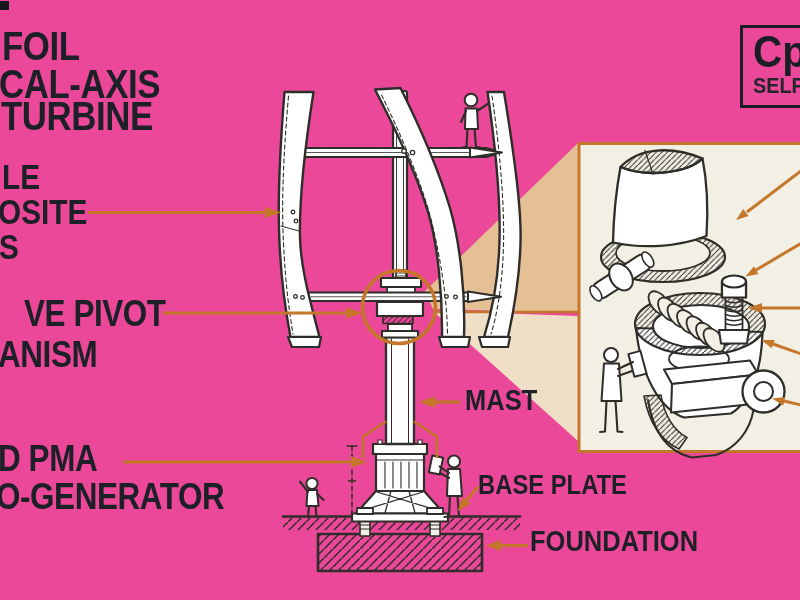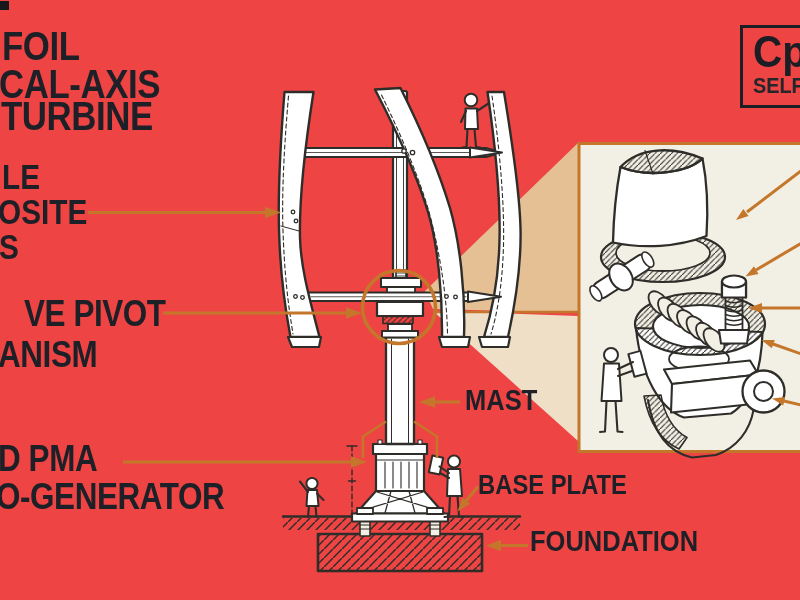--- a/index.html
+++ b/index.html
@@ -1,16 +1,16 @@
 <!DOCTYPE html>
 <html><head>
 <meta charset="utf-8">
 <style>
   html,body{margin:0;padding:0;}
-  .stage{position:relative;width:800px;height:600px;overflow:hidden;background:#ef4444;
+  .stage{position:relative;width:800px;height:600px;overflow:hidden;background:#ec4899;
          font-family:"Liberation Sans",sans-serif;}
   .stage svg{position:absolute;left:0;top:0;}
   .lbl{position:absolute;color:#1d2026;font-weight:700;white-space:nowrap;
        transform:scaleX(0.85);transform-origin:0 50%;line-height:1;}
   .title-line{font-size:41px;letter-spacing:-0.5px;}
   .big{font-size:37px;letter-spacing:-0.5px;}
   .mid{font-size:35px;}
   .tag{font-size:30px;}
   .corner-mark{position:absolute;left:0;top:1px;width:9px;height:9px;background:#16181c;}
   .badge{position:absolute;left:740px;top:25px;width:85px;height:83px;

